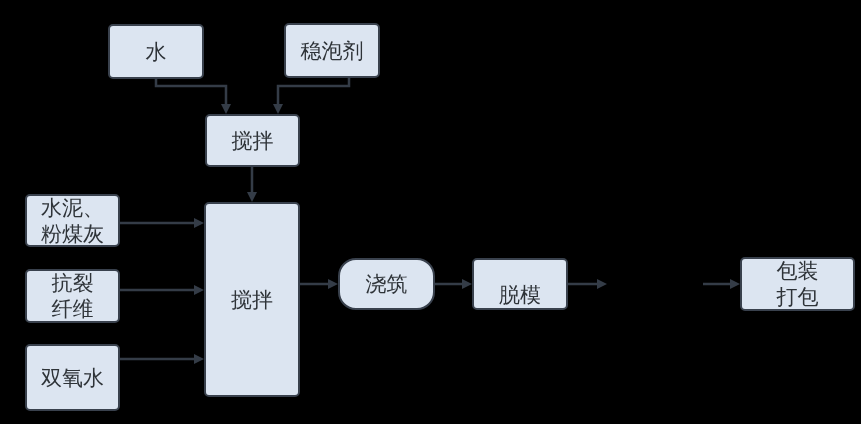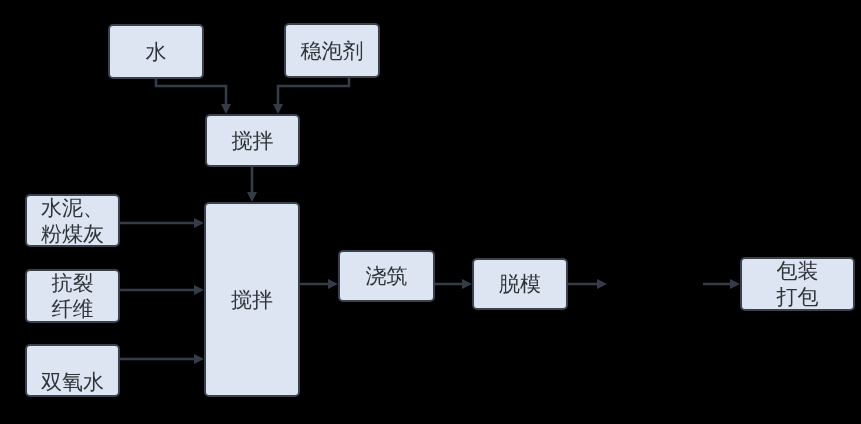--- a/index.html
+++ b/index.html
@@ -45,24 +45,24 @@
     color: var(--text);
     font-size: 21px;
     line-height: 26px;
     text-align: center;
   }
   #n-water            { left: 108px; top: 24px;  width: 96px; height: 55px; }
   #n-foam-stabilizer  { left: 284px; top: 23px;  width: 96px; height: 55px; }
   #n-mix-small        { left: 205px; top: 114px; width: 95px; height: 53px; }
   #n-cement-flyash    { left: 25px;  top: 194px; width: 95px; height: 53px; }
   #n-anticrack-fiber  { left: 25px;  top: 269px; width: 95px; height: 54px; }
-  #n-hydrogen-peroxide{ left: 25px;  top: 344px; width: 95px; height: 53px; justify-content: flex-end; }
+  #n-hydrogen-peroxide{ left: 25px;  top: 344px; width: 95px; height: 67px; }
   #n-mix-main         { left: 204px; top: 202px; width: 96px; height: 195px; }
-  #n-pouring          { left: 338px; top: 250px; width: 97px; height: 52px; }
-  #n-demolding        { left: 472px; top: 258px; width: 96px; height: 52px; }
+  #n-pouring          { left: 338px; top: 258px; width: 97px; height: 52px; border-radius: 18px; }
+  #n-demolding        { left: 472px; top: 258px; width: 96px; height: 52px; justify-content: flex-end; }
   #n-cutting          { left: 607px; top: 257px; width: 96px; height: 54px; }
   #n-packaging        { left: 740px; top: 257px; width: 115px; height: 54px; }
 </style>
 </head>
 <body>
 
 <div class="stage">
 
   <svg class="wires" viewBox="0 0 861 424">
     <g>

